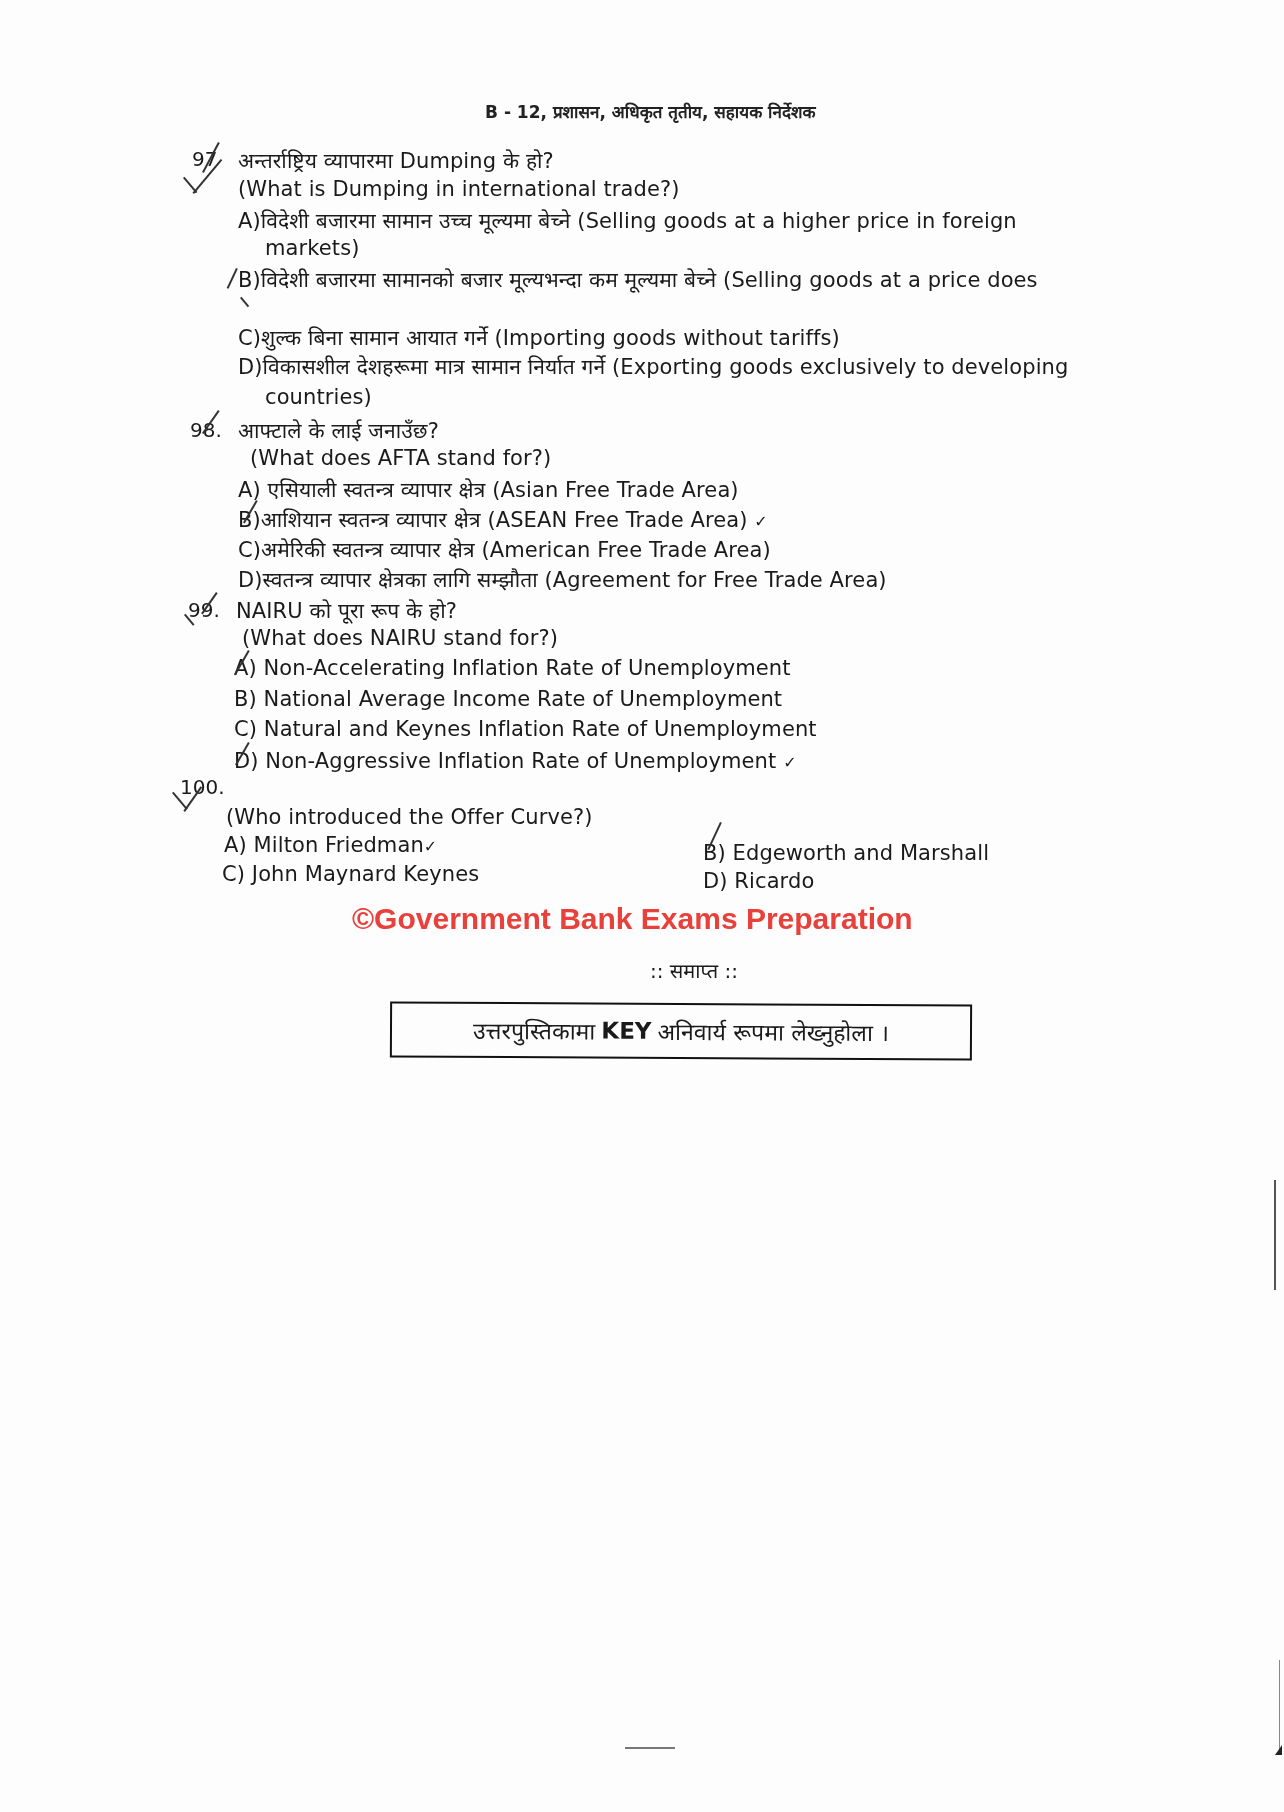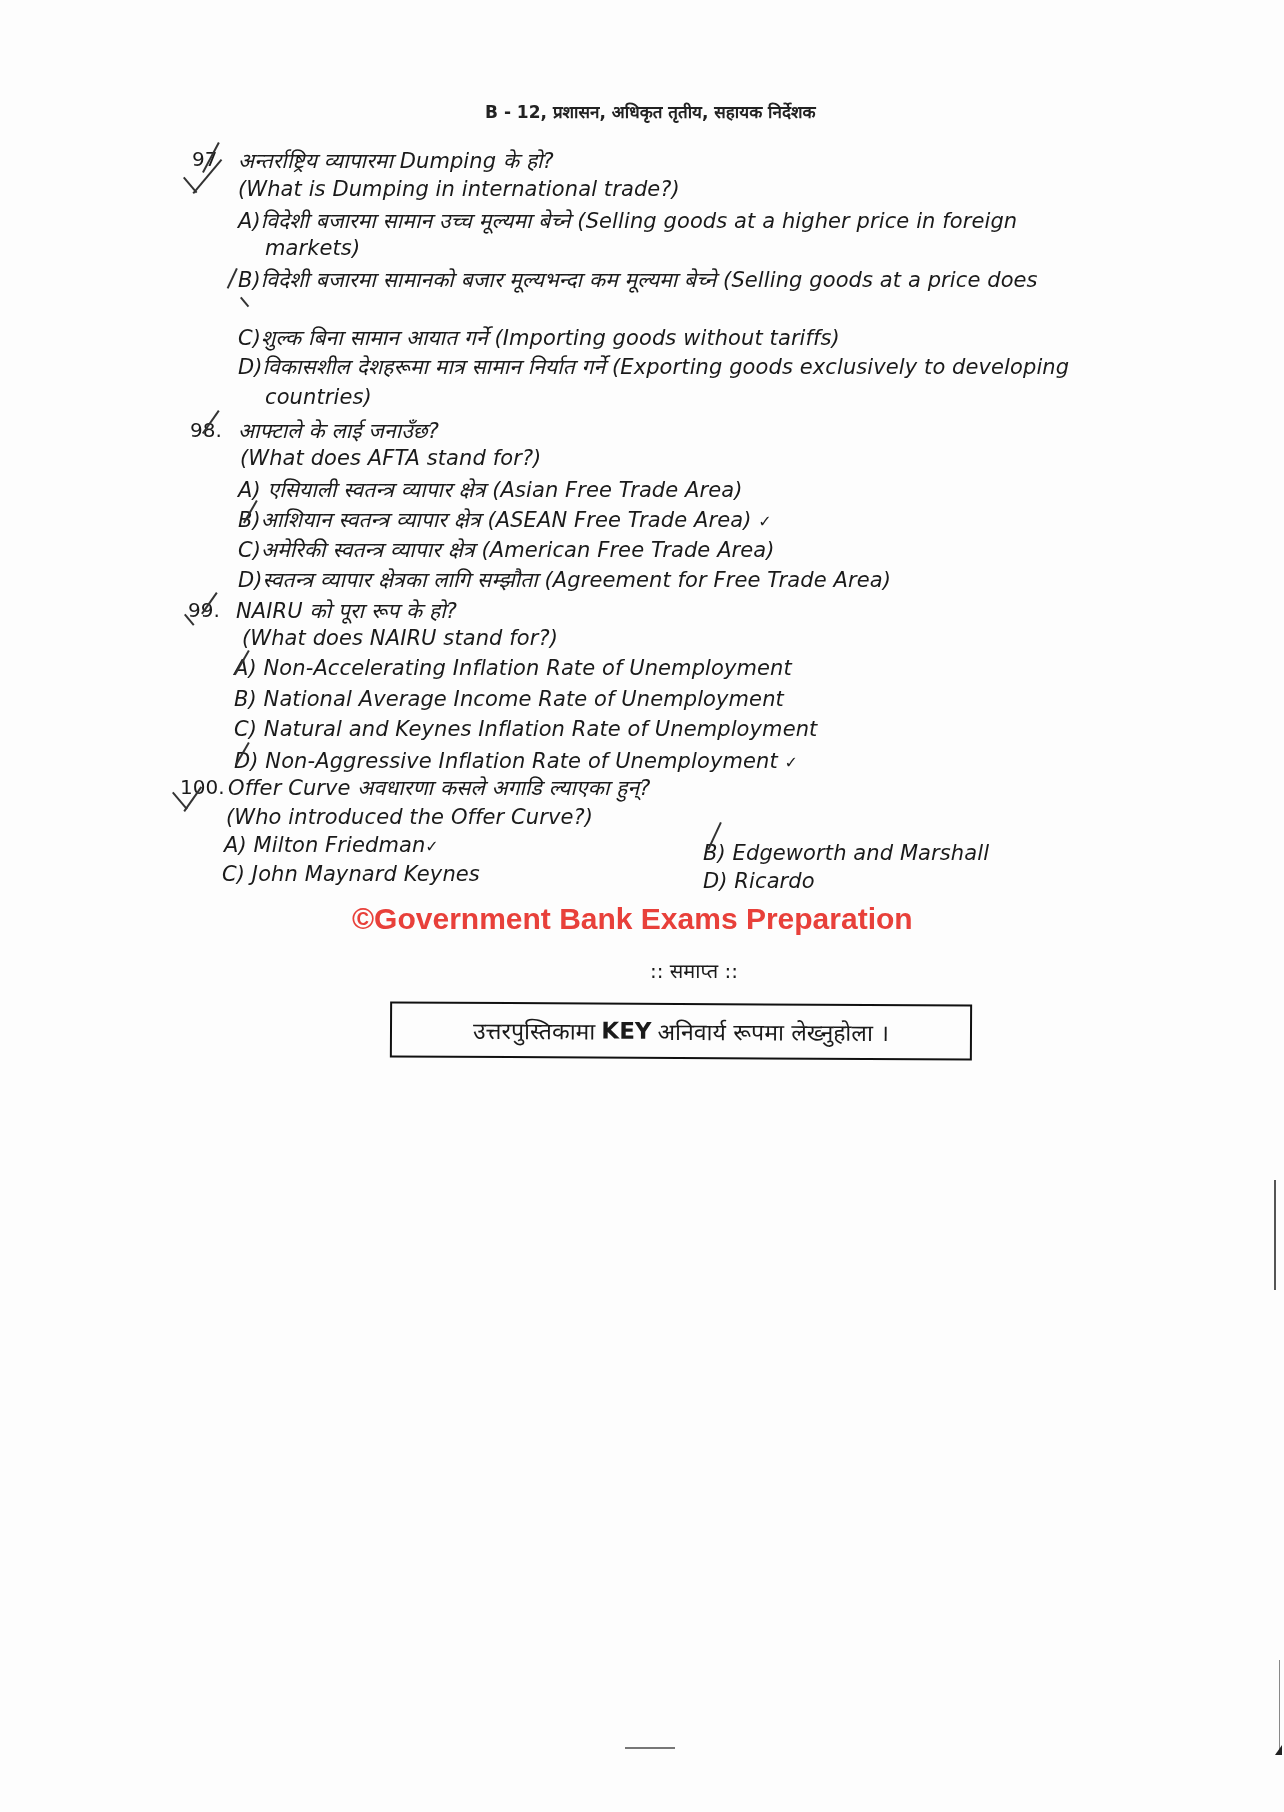--- a/index.html
+++ b/index.html
@@ -6,21 +6,21 @@
   body {
     width: 1284px; height: 1812px; position: relative; overflow: hidden;
     background: #fdfdfd;
     font-family: "DejaVu Sans", "Liberation Sans", sans-serif;
     color: #1a1a1a;
   }
   .page { position: absolute; left: 0; top: 0; width: 1284px; height: 1812px; }
   .header {
     position: absolute; left: 485px; top: 100px; font-size: 17px; font-weight: bold; color: #222;
   }
-  .line { position: absolute; font-size: 21px; white-space: nowrap; letter-spacing: 0.1px; font-style: italic; }
+  .line { position: absolute; font-size: 21px; white-space: nowrap; letter-spacing: 0.1px; }
   .qnum { position: absolute; font-size: 20px; }
   .handmark {
     position: absolute; border-left: 2px solid #333; transform-origin: top left;
   }
   .watermark {
     position: absolute; left: 352px; top: 902px; font-size: 30px; font-weight: bold;
     font-family: "Liberation Sans", "DejaVu Sans", sans-serif; white-space: nowrap;
   }
   .samapt { position: absolute; left: 650px; top: 957px; font-size: 20px; }
   .key-box {
@@ -73,21 +73,21 @@
     <span>C)</span><span>शुल्क बिना सामान आयात गर्ने (Importing goods without tariffs)</span>
   </div>
   <div class="line" style="left:238px;top:352px;">
     <span>D)</span><span>विकासशील देशहरूमा मात्र सामान निर्यात गर्ने (Exporting goods exclusively to developing</span>
   </div>
   <div class="line" style="left:265px;top:385px;">countries)</div>
 
   <span class="qnum" style="left:190px;top:418px;">98.</span>
   <div class="handmark" style="left:218px;top:410px;height:28px;transform:rotate(35deg);"></div>
   <div class="line" style="left:238px;top:416px;">आफ्टाले के लाई जनाउँछ?</div>
-  <div class="line" style="left:240px;top:446px;">(What does AFTA stand for?)</div>
+  <div class="line" style="left:250px;top:446px;">(What does AFTA stand for?)</div>
   <div class="line" style="left:238px;top:475px;">
     <span>A)</span> <span>एसियाली स्वतन्त्र व्यापार क्षेत्र (Asian Free Trade Area)</span>
   </div>
   <div class="line" style="left:238px;top:505px;">
     <span>B)</span><span>आशियान स्वतन्त्र व्यापार क्षेत्र (ASEAN Free Trade Area)</span>
     <span style="font-size:16px;">✓</span>
   </div>
   <div class="handmark" style="left:256px;top:500px;height:26px;transform:rotate(30deg);"></div>
   <div class="line" style="left:238px;top:535px;">
     <span>C)</span><span>अमेरिकी स्वतन्त्र व्यापार क्षेत्र (American Free Trade Area)</span>
@@ -113,21 +113,20 @@
   </div>
   <div class="line" style="left:234px;top:749px;">
     <span>D)</span> <span>Non-Aggressive Inflation Rate of Unemployment</span>
     <span style="font-size:16px;">✓</span>
   </div>
   <div class="handmark" style="left:248px;top:742px;height:26px;transform:rotate(30deg);"></div>
 
   <span class="qnum" style="left:180px;top:775px;">100.</span>
   <div class="handmark" style="left:172px;top:793px;height:22px;transform:rotate(-40deg);"></div>
   <div class="handmark" style="left:185px;top:812px;height:30px;transform:rotate(-145deg);"></div>
-  <div class="line" style="left:228px;top:773px;">Offer Curve अवधारणा कसले अगाडि ल्याएका हुन्?</div>
   <div class="line" style="left:226px;top:805px;">(Who introduced the Offer Curve?)</div>
   <div class="line" style="left:224px;top:833px;">
     <span>A)</span> <span>Milton Friedman</span><span style="font-size:16px;">✓</span>
   </div>
   <div class="line" style="left:703px;top:841px;">
     <span>B)</span> <span>Edgeworth and Marshall</span>
   </div>
   <div class="handmark" style="left:720px;top:822px;height:30px;transform:rotate(25deg);"></div>
   <div class="line" style="left:222px;top:862px;">
     <span>C)</span> <span>John Maynard Keynes</span>

